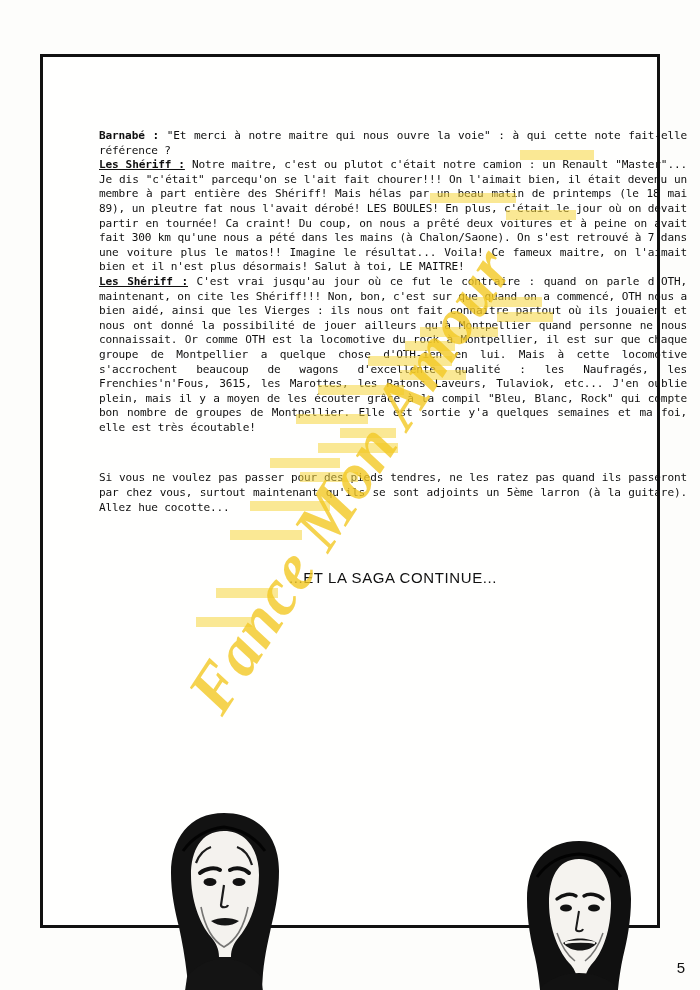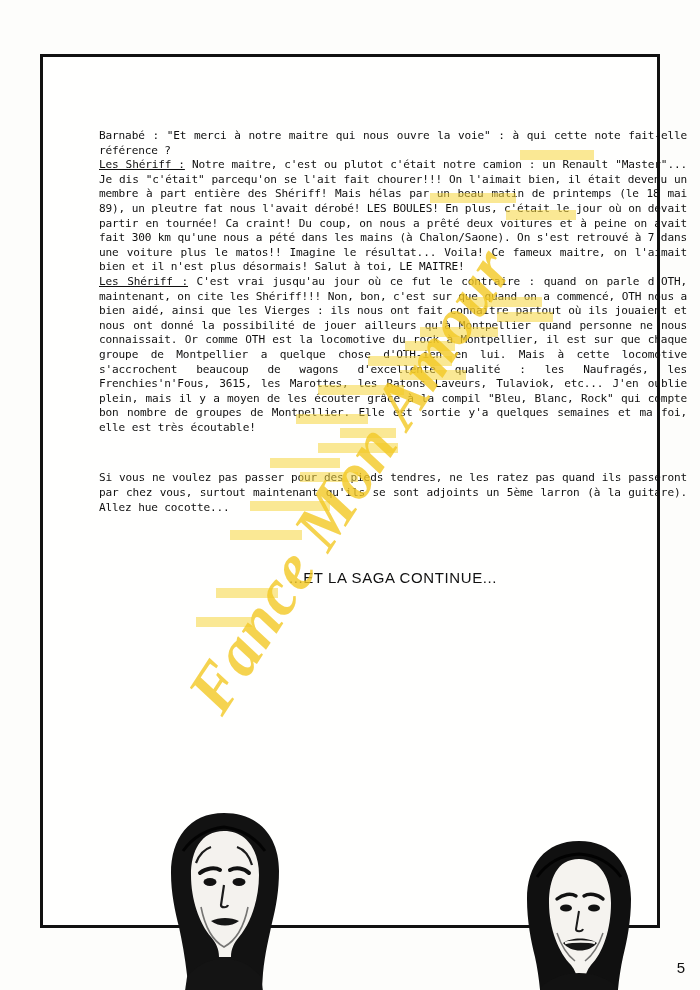--- a/index.html
+++ b/index.html
@@ -51,21 +51,21 @@
     color: #101010;
     letter-spacing: -0.15px;
     text-align: justify;
     white-space: normal;
   }
 
   .qa {
     margin: 0 0 0 0;
   }
   .speaker {
-    font-weight: normal;
+    font-weight: bold;
   }
   .speaker.underline {
     text-decoration: underline;
   }
 
   .outro {
     font-size: 11.1px;
     line-height: 14.6px;
     color: #101010;
     letter-spacing: -0.15px;

